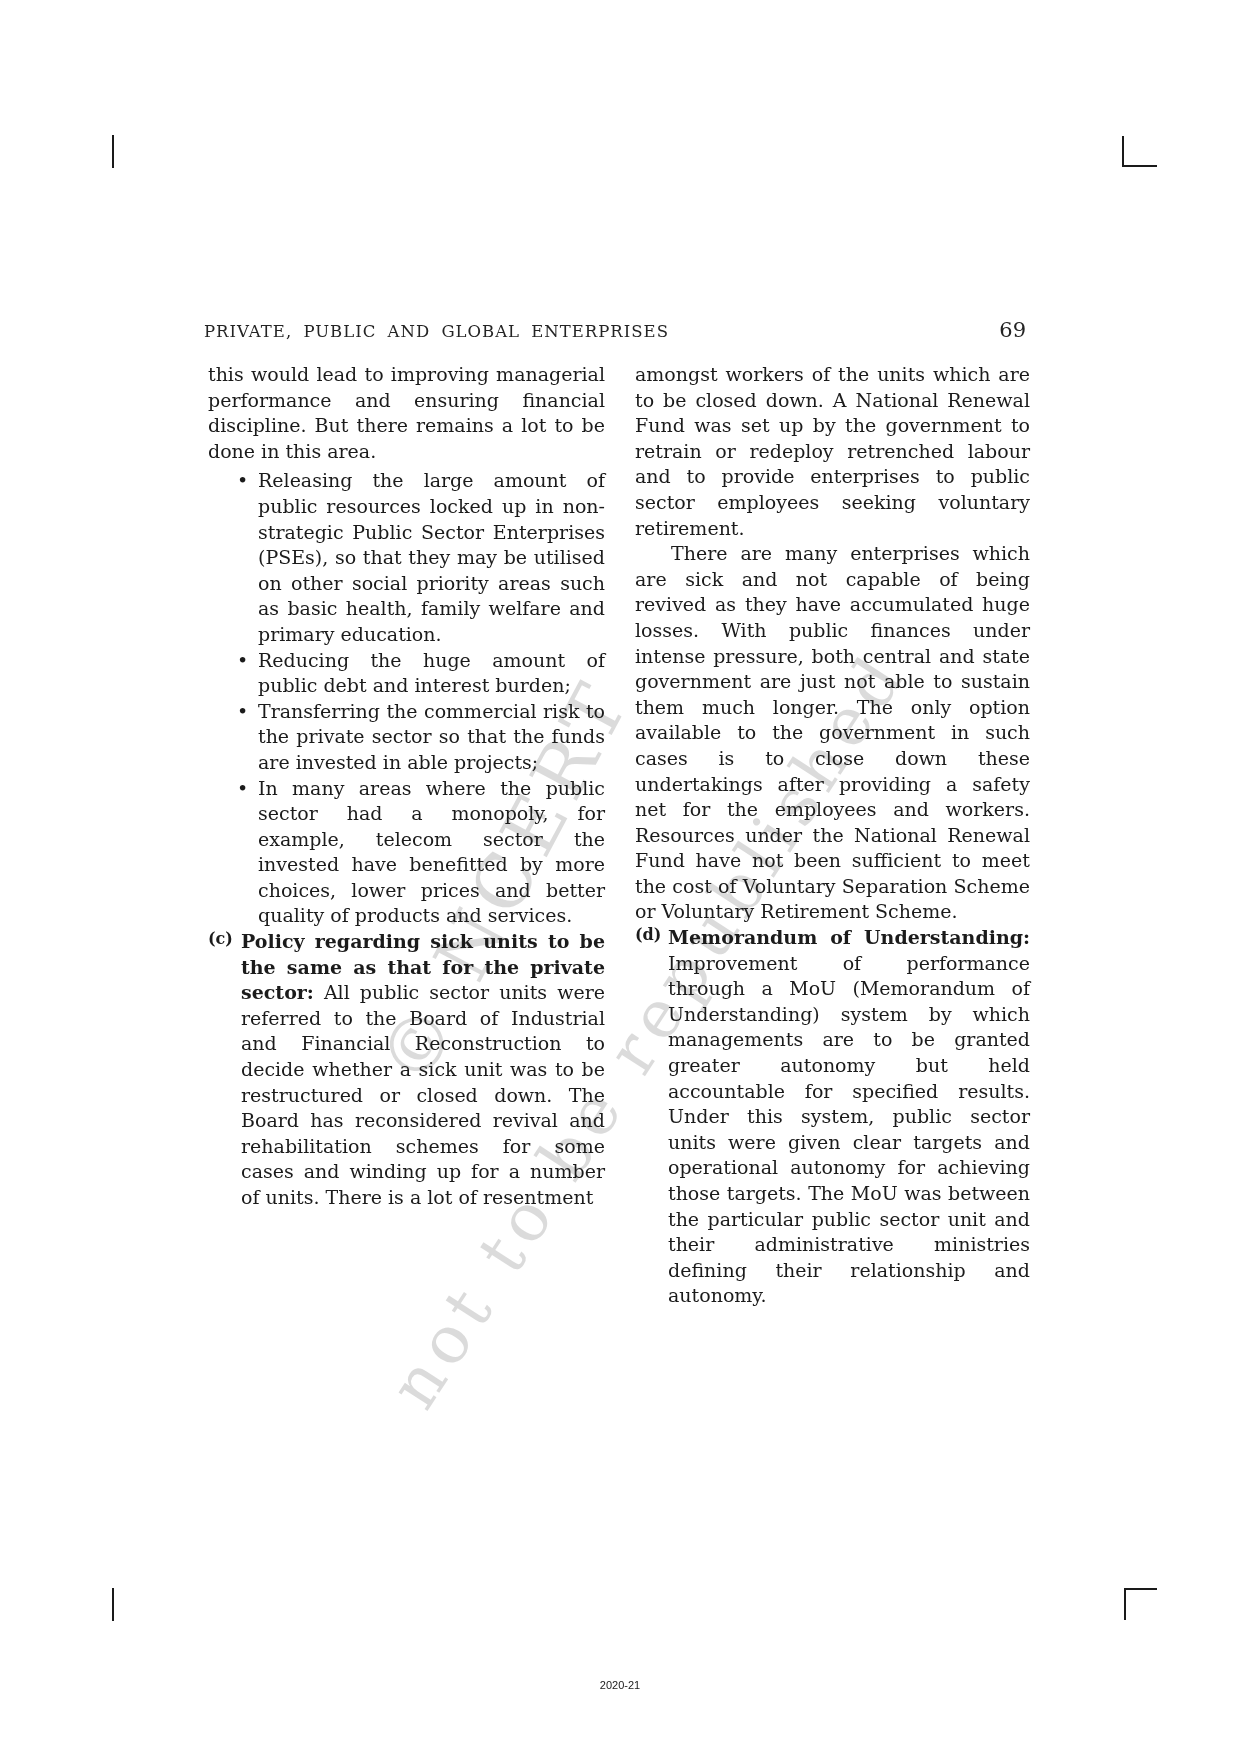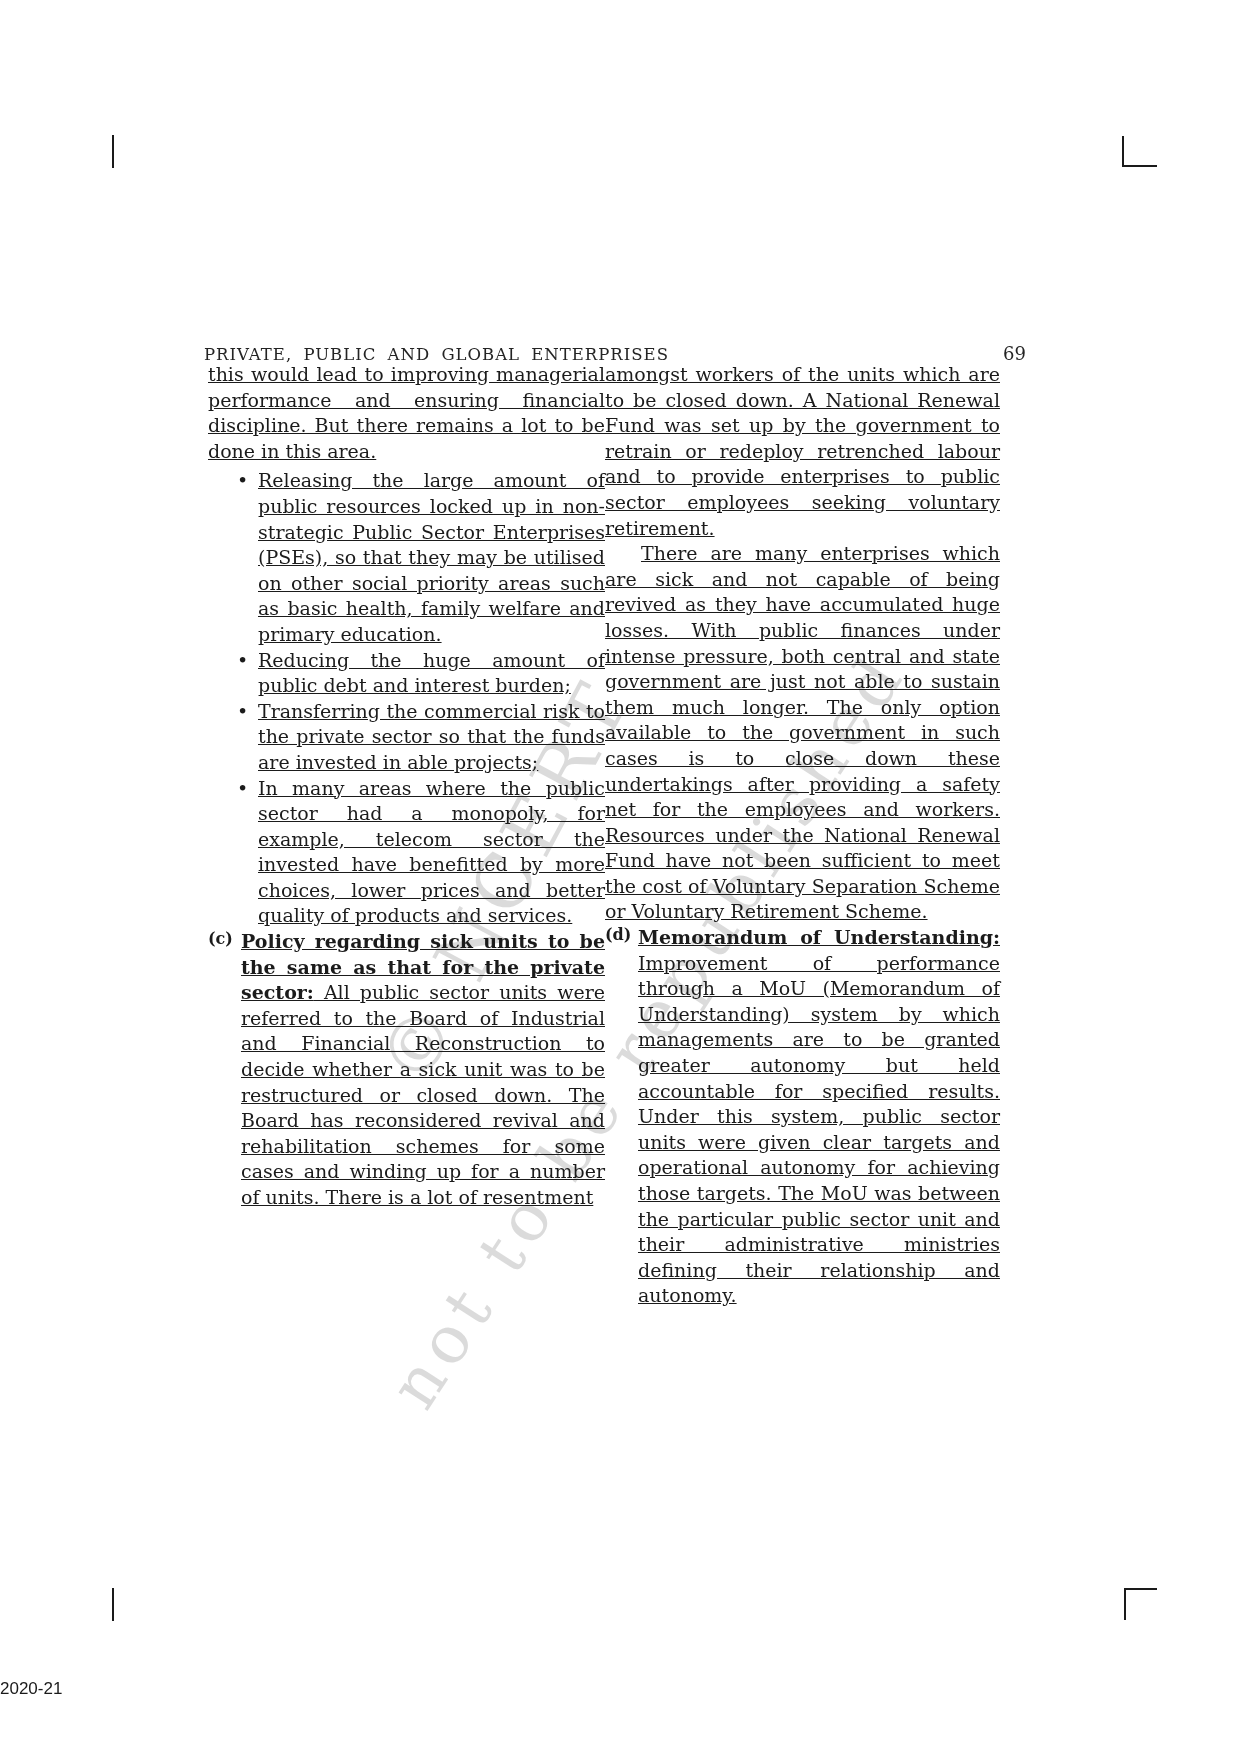--- a/index.html
+++ b/index.html
@@ -26,21 +26,21 @@
     top: 318px; left: 204px; width: 822px;
     display: flex; justify-content: space-between; align-items: baseline;
     z-index: 2;
   }
   .header-title {
     font-size: 16.5px;
     letter-spacing: 1px;
     word-spacing: 5px;
     color: #242424;
   }
-  .page-number { font-size: 18px; color: #242424; margin-top: 25px; }
+  .page-number { font-size: 21px; color: #242424; }
   
   .watermark {
     position: absolute;
     z-index: 1;
     color: rgba(40, 40, 40, 0.17);
     white-space: nowrap;
     font-family: "DejaVu Serif", serif;
     pointer-events: none;
   }
   .wm1 {
@@ -50,23 +50,22 @@
   }
   .wm2 {
     left: 648px; top: 1030px;
     font-size: 66px; letter-spacing: 8px;
     transform: translate(-50%, -50%) rotate(-57deg);
   }
   
   .columns {
     position: absolute;
     top: 362px; left: 208px; width: 822px;
-    display: flex; 
+    display: flex; gap: 30px;
     z-index: 2;
-    text-decoration: underline;
   }
   .col-left  { width: 397px; }
   .col-right { width: 395px; }
   .columns p, .columns li {
     font-size: 19px;
     line-height: 25.6px;
     text-align: justify;
     margin: 0;
   }
   .indent-block { margin-left: 33px; }
@@ -87,22 +86,23 @@
   .labeled .item-label {
     position: absolute;
     left: 0; top: 0;
     font-weight: bold;
   }
   .item-heading { font-weight: bold; }
   
   .footer {
     position: absolute;
     top: 1679px; left: 0; width: 1240px;
+    text-align: center;
     font-family: "Liberation Sans", sans-serif;
-    font-size: 17px;
+    font-size: 11px;
     color: #1a1a1a;
     z-index: 2;
   }
 </style>
 </head>
 <body>
 
 <div class="page">
 
   <div class="mark mark-tl"></div>

